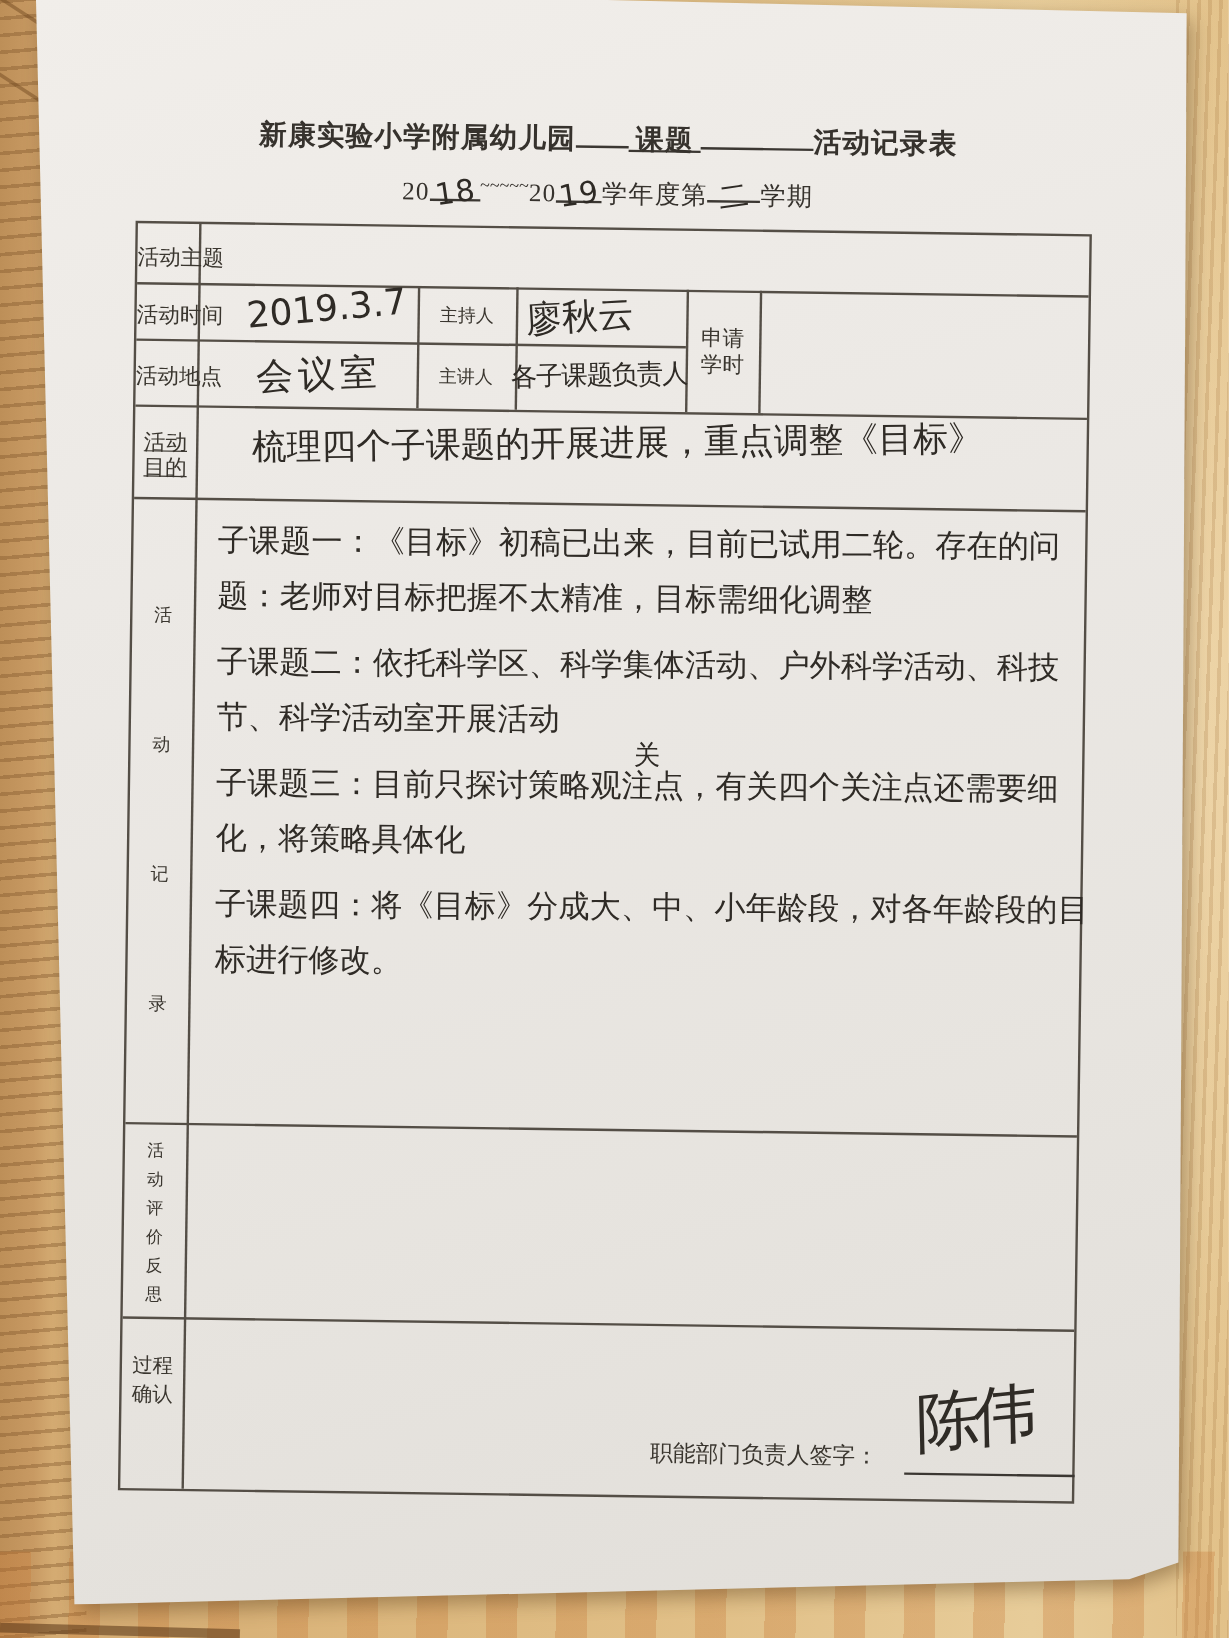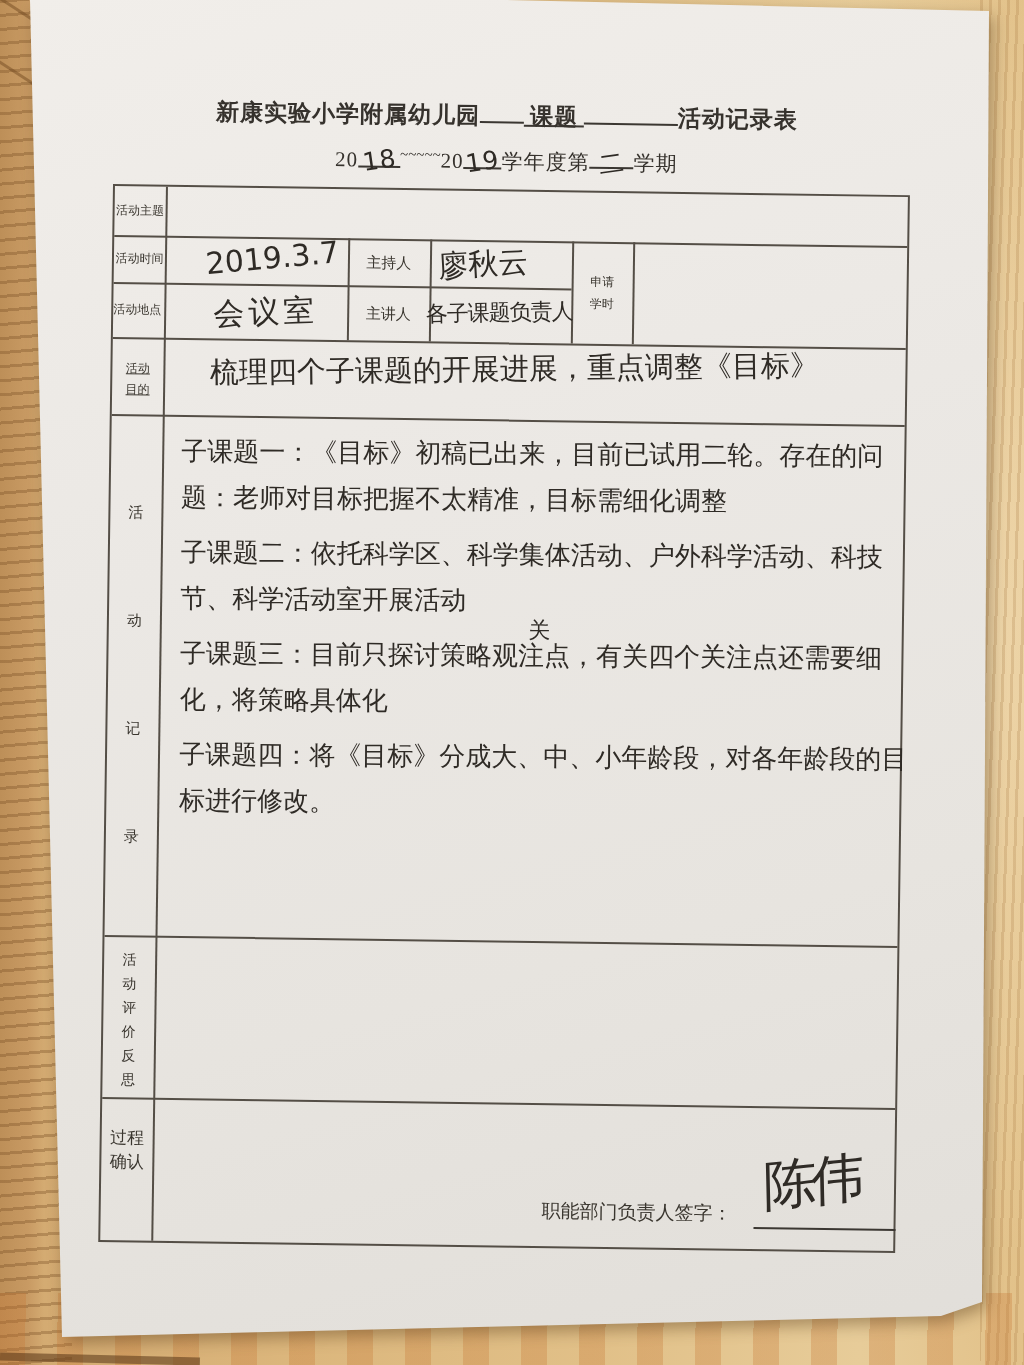--- a/index.html
+++ b/index.html
@@ -37,21 +37,21 @@
   .topic-on-line{border-bottom:2px solid #3b3732;display:inline-block;height:1.05em;padding:0 6px;}
   .tildes{position:relative;top:-8px;font-size:15px;letter-spacing:0;}
 
   .hw{font-family:"DejaVu Sans","Liberation Sans",sans-serif;color:#2f2b26;transform-origin:left top;}
   .hwnum{display:inline-block;font-family:"DejaVu Sans","Liberation Sans",sans-serif;
     font-size:25px;color:#2e2a25;transform:rotate(-9deg) translateY(2px);}
 
   .tbl{position:absolute;left:113px;top:184px;width:797px;height:1058px;
     border:2px solid #544e46;box-sizing:border-box;}
   .hline,.vline{position:absolute;background:#544e46;}
-  .lbl{position:absolute;font-size:12px;letter-spacing:0px;color:#3a362f;text-align:center;white-space:nowrap;}
+  .lbl{position:absolute;font-size:18px;letter-spacing:0px;color:#3a362f;text-align:center;white-space:nowrap;}
   .lbl2{font-size:15px;}
   .vstack{position:absolute;display:flex;flex-direction:column;justify-content:space-evenly;align-items:center;
     font-size:15px;color:#3a362f;}
   .hw-abs{position:absolute;white-space:nowrap;}
   .rec{position:absolute;left:185px;top:428px;width:732px;font-size:26px;line-height:1.75;
     color:#2f2b26;transform:rotate(-.4deg);}
   .rec p{margin:0 0 10px 0;}
   .p3wrap{position:relative;}
   .ins-char{position:absolute;left:348px;top:-22px;font-size:22px;}
   .eval{position:absolute;left:182px;top:944px;width:734px;font-size:28px;line-height:1.68;

